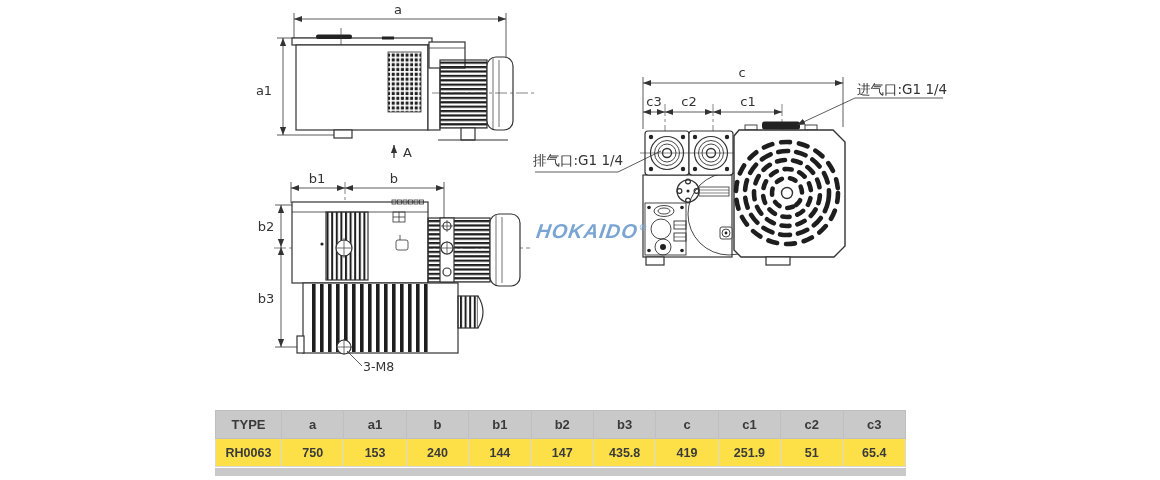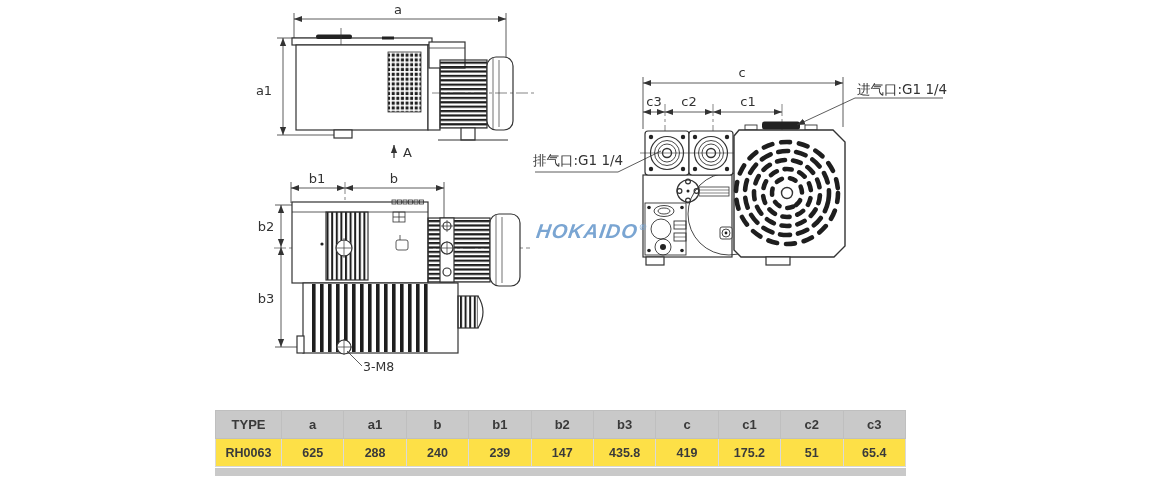--- a/index.html
+++ b/index.html
@@ -322,28 +322,28 @@
       <th>b3</th>
       <th>c</th>
       <th>c1</th>
       <th>c2</th>
       <th>c3</th>
     </tr>
   </thead>
   <tbody>
     <tr>
       <td>RH0063</td>
-      <td>625</td>
-      <td>288</td>
+      <td>750</td>
+      <td>153</td>
       <td>240</td>
-      <td>239</td>
+      <td>144</td>
       <td>147</td>
       <td>435.8</td>
       <td>419</td>
-      <td>175.2</td>
+      <td>251.9</td>
       <td>51</td>
       <td>65.4</td>
     </tr>
   </tbody>
 </table>
 <div id="bottom-strip"></div>
 
 </div>
 
 </body></html>

